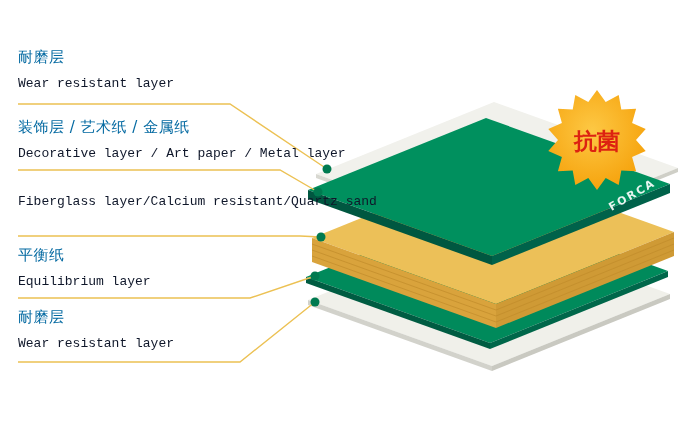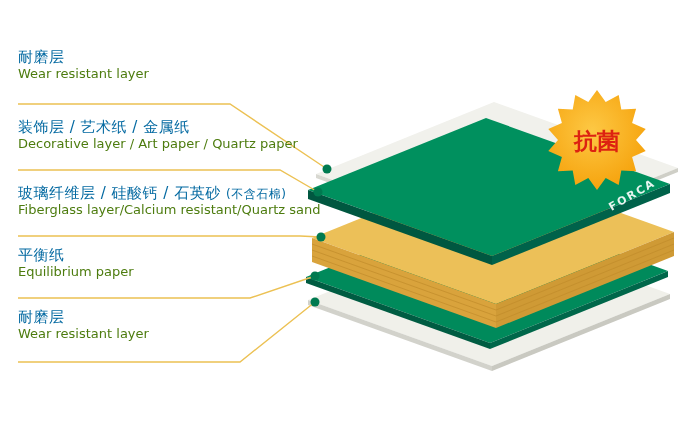--- a/index.html
+++ b/index.html
@@ -3,21 +3,21 @@
 <meta charset="utf-8">
 <style>
   * { margin:0; padding:0; box-sizing:border-box; }
   html,body { background:#ffffff; }
   body { font-family:"DejaVu Sans","Liberation Sans",sans-serif; }
   .stage { position:relative; width:700px; height:438px; background:#ffffff; overflow:hidden; }
   .diagram-svg { position:absolute; left:0; top:0; }
   .label { position:absolute; left:18px; z-index:2; }
   .label .zh { font-size:15px; color:#0369a1; letter-spacing:0.5px; line-height:1.2; white-space:nowrap; }
   .label .zh .note { font-size:12px; }
-  .label .en { font-size:13px; color:#4d7c0f; white-space:nowrap; }
+  .label .en { font-size:13px; color:#0f172a; margin-top:10px; white-space:nowrap;font-family:Liberation Mono, monospace; }
   .lbl1 { top:48px; }
   .lbl2 { top:118px; }
   .lbl3 { top:184px; }
   .lbl4 { top:246px; }
   .lbl5 { top:308px; }
 </style>
 </head>
 <body>
 
 <div class="stage">
@@ -88,34 +88,30 @@
     </g>
   </svg>
 
   <div class="label lbl1">
     <div class="zh">耐磨层</div>
     <div class="en">Wear resistant layer</div>
   </div>
 
   <div class="label lbl2">
     <div class="zh">装饰层 / 艺术纸 / 金属纸</div>
-    <div class="en">Decorative layer / Art paper / Quartz paper</div>
+    <div class="en">Decorative layer / Art paper / Metal layer</div>
   </div>
 
   <div class="label lbl3">
-    <div class="zh">
-      <span>玻璃纤维层 / 硅酸钙 / 石英砂</span>
-      <span class="note">(不含石棉)</span>
-    </div>
     <div class="en">Fiberglass layer/Calcium resistant/Quartz sand</div>
   </div>
 
   <div class="label lbl4">
     <div class="zh">平衡纸</div>
-    <div class="en">Equilibrium paper</div>
+    <div class="en">Equilibrium layer</div>
   </div>
 
   <div class="label lbl5">
     <div class="zh">耐磨层</div>
     <div class="en">Wear resistant layer</div>
   </div>
 
 </div>
 
 </body></html>

